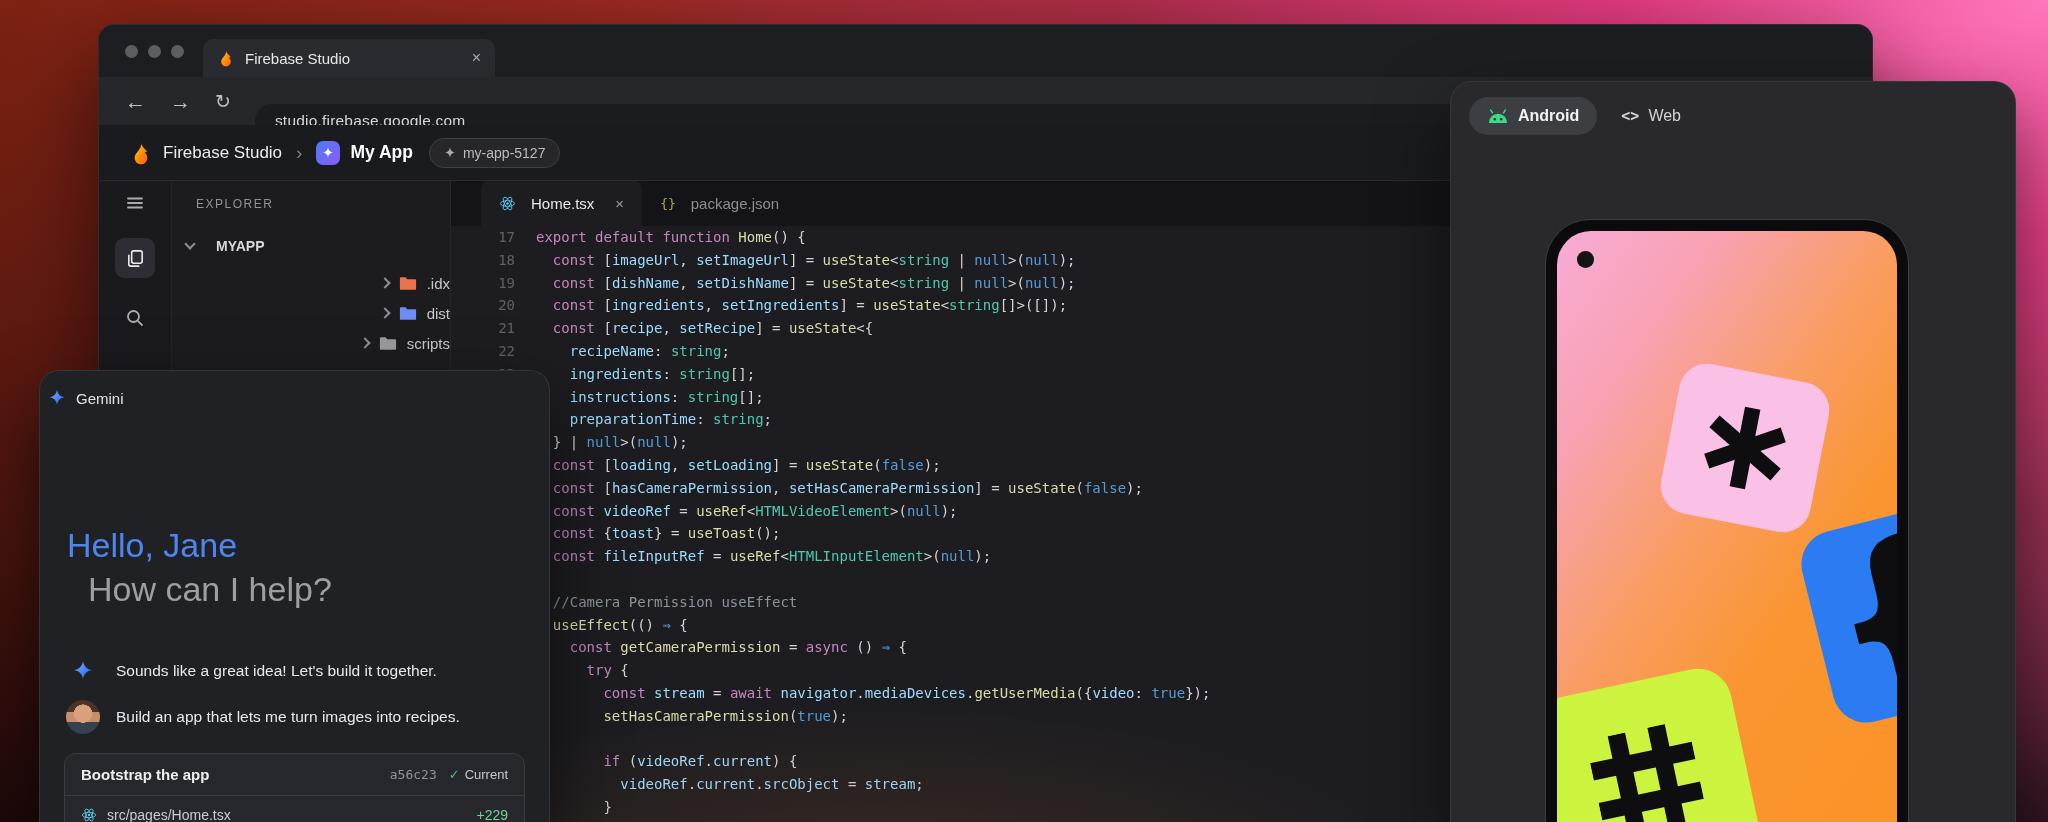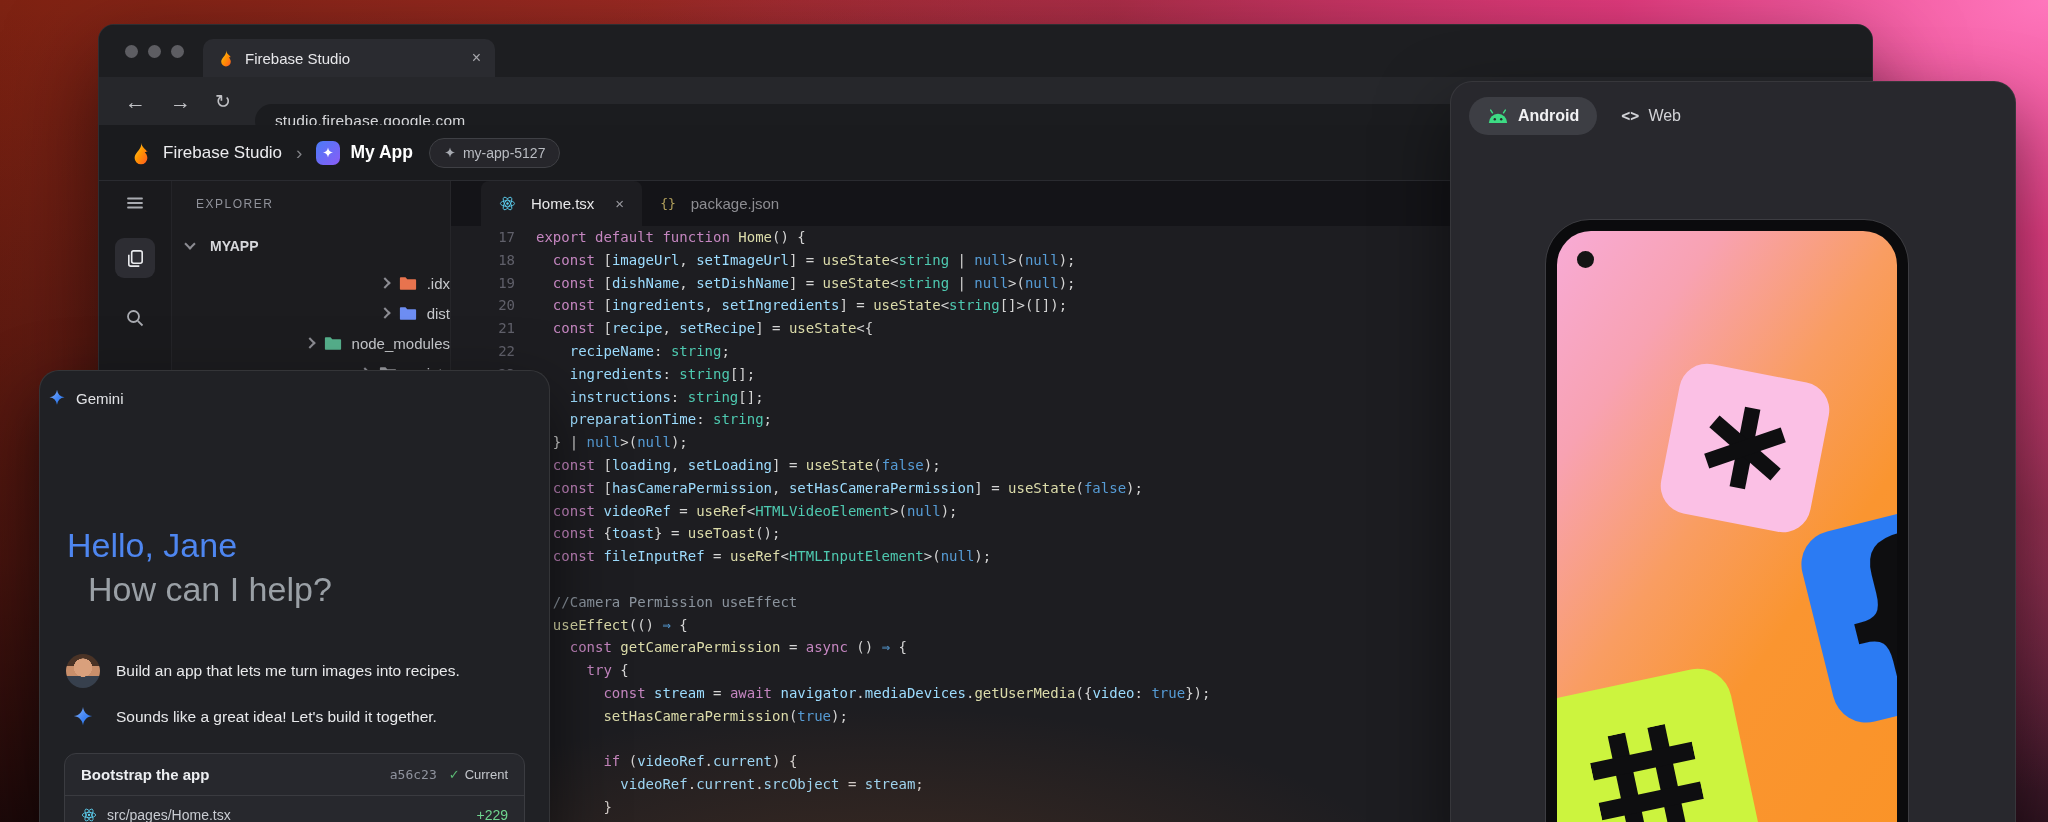--- a/index.html
+++ b/index.html
@@ -60,21 +60,21 @@
   }
   .proj-badge span { font-size:14px; color:#b9bcc2; }
 
   .ide { position:absolute; left:0; top:156px; right:0; bottom:0; }
   .activitybar { position:absolute; left:0; top:0; bottom:0; width:73px; background:#1a1a1d; border-right:1px solid #242428; }
   .act-btn { position:absolute; left:16px; width:40px; height:40px; border-radius:9px; display:grid; place-items:center; color:#a9abb1; }
   .act-btn.active { background:#2d2d33; color:#e8e9ec; }
 
   .explorer { position:absolute; left:73px; top:0; bottom:0; width:279px; background:#1c1c1f; border-right:1px solid #26262a; }
   .explorer-title { position:absolute; left:24px; top:16px; font-size:12px; letter-spacing:1.5px; color:#90929a; }
-  .tree-root { position:absolute; left:14px; top:52px; height:26px; display:flex; align-items:center; gap:16px; }
+  .tree-root { position:absolute; left:14px; top:52px; height:26px; display:flex; align-items:center; gap:22px; }
   .tree-root span.lbl { font-size:14px; font-weight:600; color:#d7d8dc; }
   .file-tree { position:absolute; left:0; top:87px; right:0; }
   .tree-item { height:30px; display:flex; align-items:center; padding-left:34px; gap:10px;justify-content:flex-end; }
   .tree-label { font-size:15px; color:#c6c8cc; }
   .chev { width:8px; height:8px; border-right:2px solid #8d8d93; border-bottom:2px solid #8d8d93; display:inline-block; }
   .chev.right { transform:rotate(-45deg); }
   .chev.down  { transform:rotate(45deg); margin-top:-4px; }
   .folder { display:inline-flex; }
 
   .editor-region { position:absolute; left:352px; top:0; right:0; bottom:0; background:#141418; }
@@ -277,29 +277,20 @@
             <span class="tree-label">.idx</span>
           </div>
           <div class="tree-item">
             <span class="chev right"></span>
             <span class="folder" style="color: rgb(109, 141, 242);">
               <svg viewBox="0 0 20 16" width="18" height="15">
                 <path fill="currentColor" d="M1 2.2C1 1.5 1.5 1 2.2 1h5l2 2.2h8.6c.7 0 1.2.5 1.2 1.2v9.4c0 .7-.5 1.2-1.2 1.2H2.2C1.5 15 1 14.5 1 13.8z"></path>
               </svg>
             </span>
             <span class="tree-label">dist</span>
-          </div>
-          <div class="tree-item">
-            <span class="chev right"></span>
-            <span class="folder" style="color: rgb(86, 176, 140);">
-              <svg viewBox="0 0 20 16" width="18" height="15">
-                <path fill="currentColor" d="M1 2.2C1 1.5 1.5 1 2.2 1h5l2 2.2h8.6c.7 0 1.2.5 1.2 1.2v9.4c0 .7-.5 1.2-1.2 1.2H2.2C1.5 15 1 14.5 1 13.8z"></path>
-              </svg>
-            </span>
-            <span class="tree-label">node_modules</span>
           </div>
           <div class="tree-item">
             <span class="chev right"></span>
             <span class="folder" style="color: rgb(154, 155, 160);">
               <svg viewBox="0 0 20 16" width="18" height="15">
                 <path fill="currentColor" d="M1 2.2C1 1.5 1.5 1 2.2 1h5l2 2.2h8.6c.7 0 1.2.5 1.2 1.2v9.4c0 .7-.5 1.2-1.2 1.2H2.2C1.5 15 1 14.5 1 13.8z"></path>
               </svg>
             </span>
             <span class="tree-label">scripts</span>
           </div>
@@ -394,30 +385,30 @@
         <path fill="url(#sparkGrad)" d="M12 1c.9 5.8 4.2 9.1 10 10-5.8.9-9.1 4.2-10 10-.9-5.8-4.2-9.1-10-10 5.8-.9 9.1-4.2 10-10z"></path>
       </svg>
     <span>Gemini</span>
   </div>
   <div class="greeting">
     <div class="g1" style="color: rgb(78, 134, 240);">Hello, Jane</div>
     <div class="g2">How can I help?</div>
   </div>
   <div class="msgs">
     <div class="msg">
-      <div class="avatar"></div>
-      <span class="txt">Build an app that lets me turn images into recipes.</span>
-    </div>
-    <div class="msg">
       <span class="spark-box">
         <svg width="22" height="22" viewBox="0 0 24 24">
             <path fill="url(#sparkGrad)" d="M12 1c.9 5.8 4.2 9.1 10 10-5.8.9-9.1 4.2-10 10-.9-5.8-4.2-9.1-10-10 5.8-.9 9.1-4.2 10-10z"></path>
           </svg>
       </span>
       <span class="txt">Sounds like a great idea! Let's build it together.</span>
+    </div>
+    <div class="msg">
+      <div class="avatar"></div>
+      <span class="txt">Build an app that lets me turn images into recipes.</span>
     </div>
   </div>
   <div class="boot-card">
     <div class="bc-row1">
       <span class="bc-title">Bootstrap the app</span>
       <span class="bc-commit">a56c23</span>
       <span class="bc-check">✓</span>
       <span class="bc-status">Current</span>
     </div>
     <div class="bc-div"></div>

